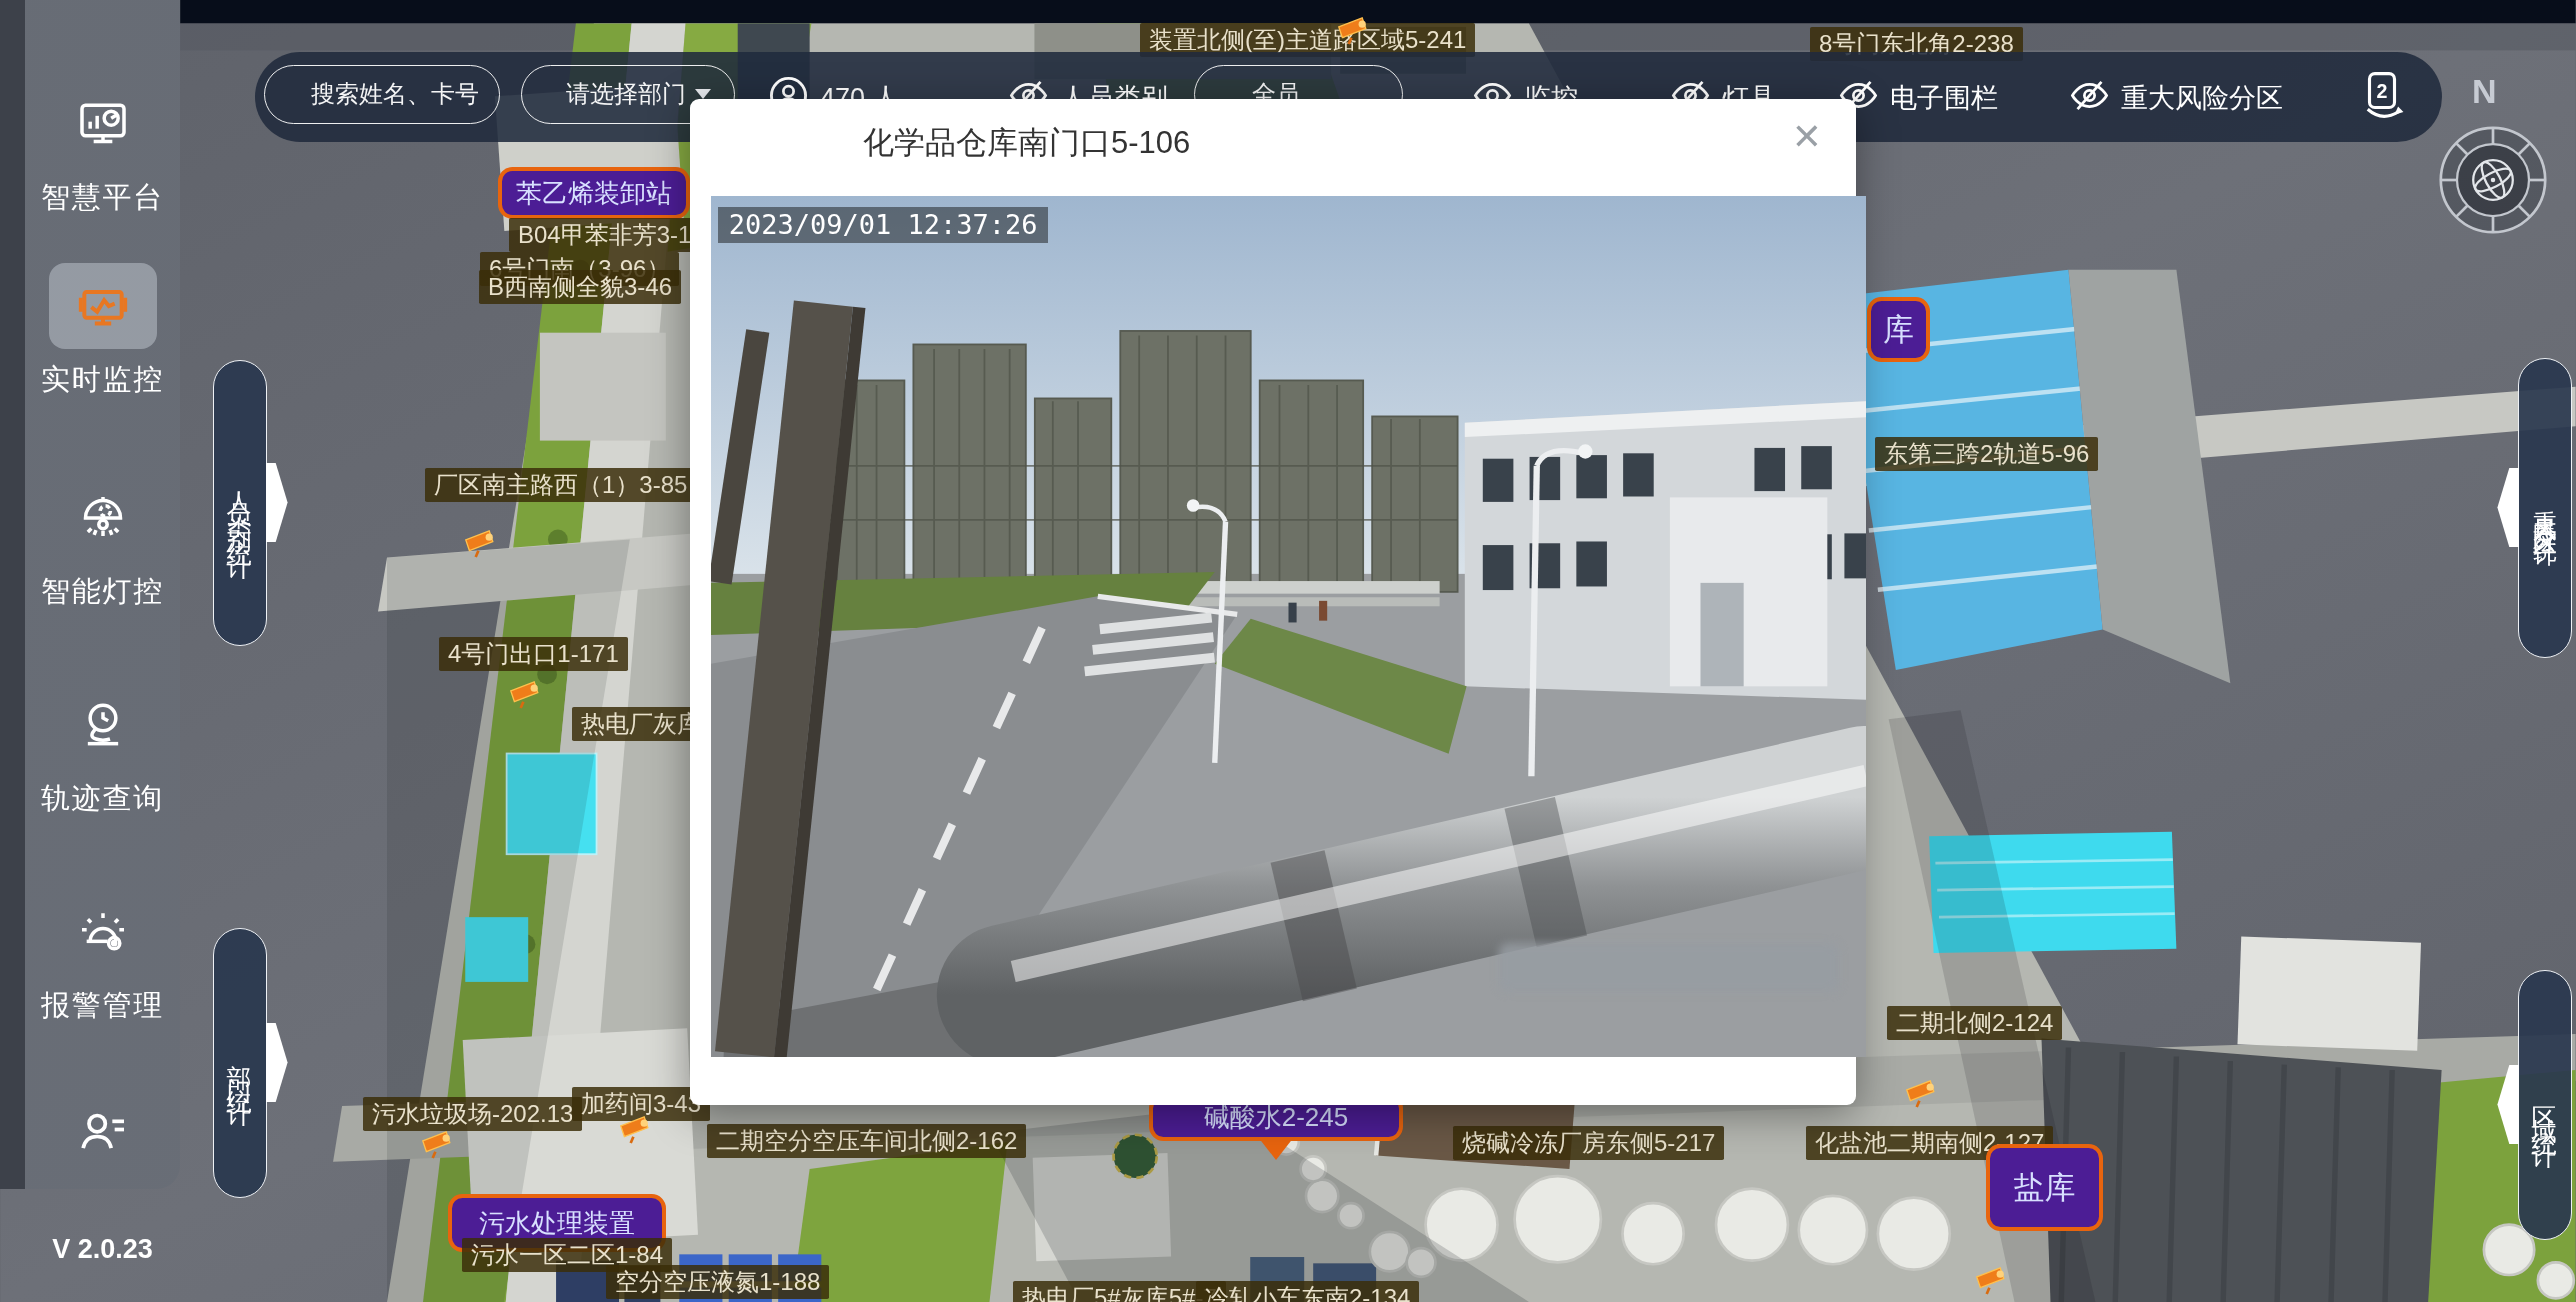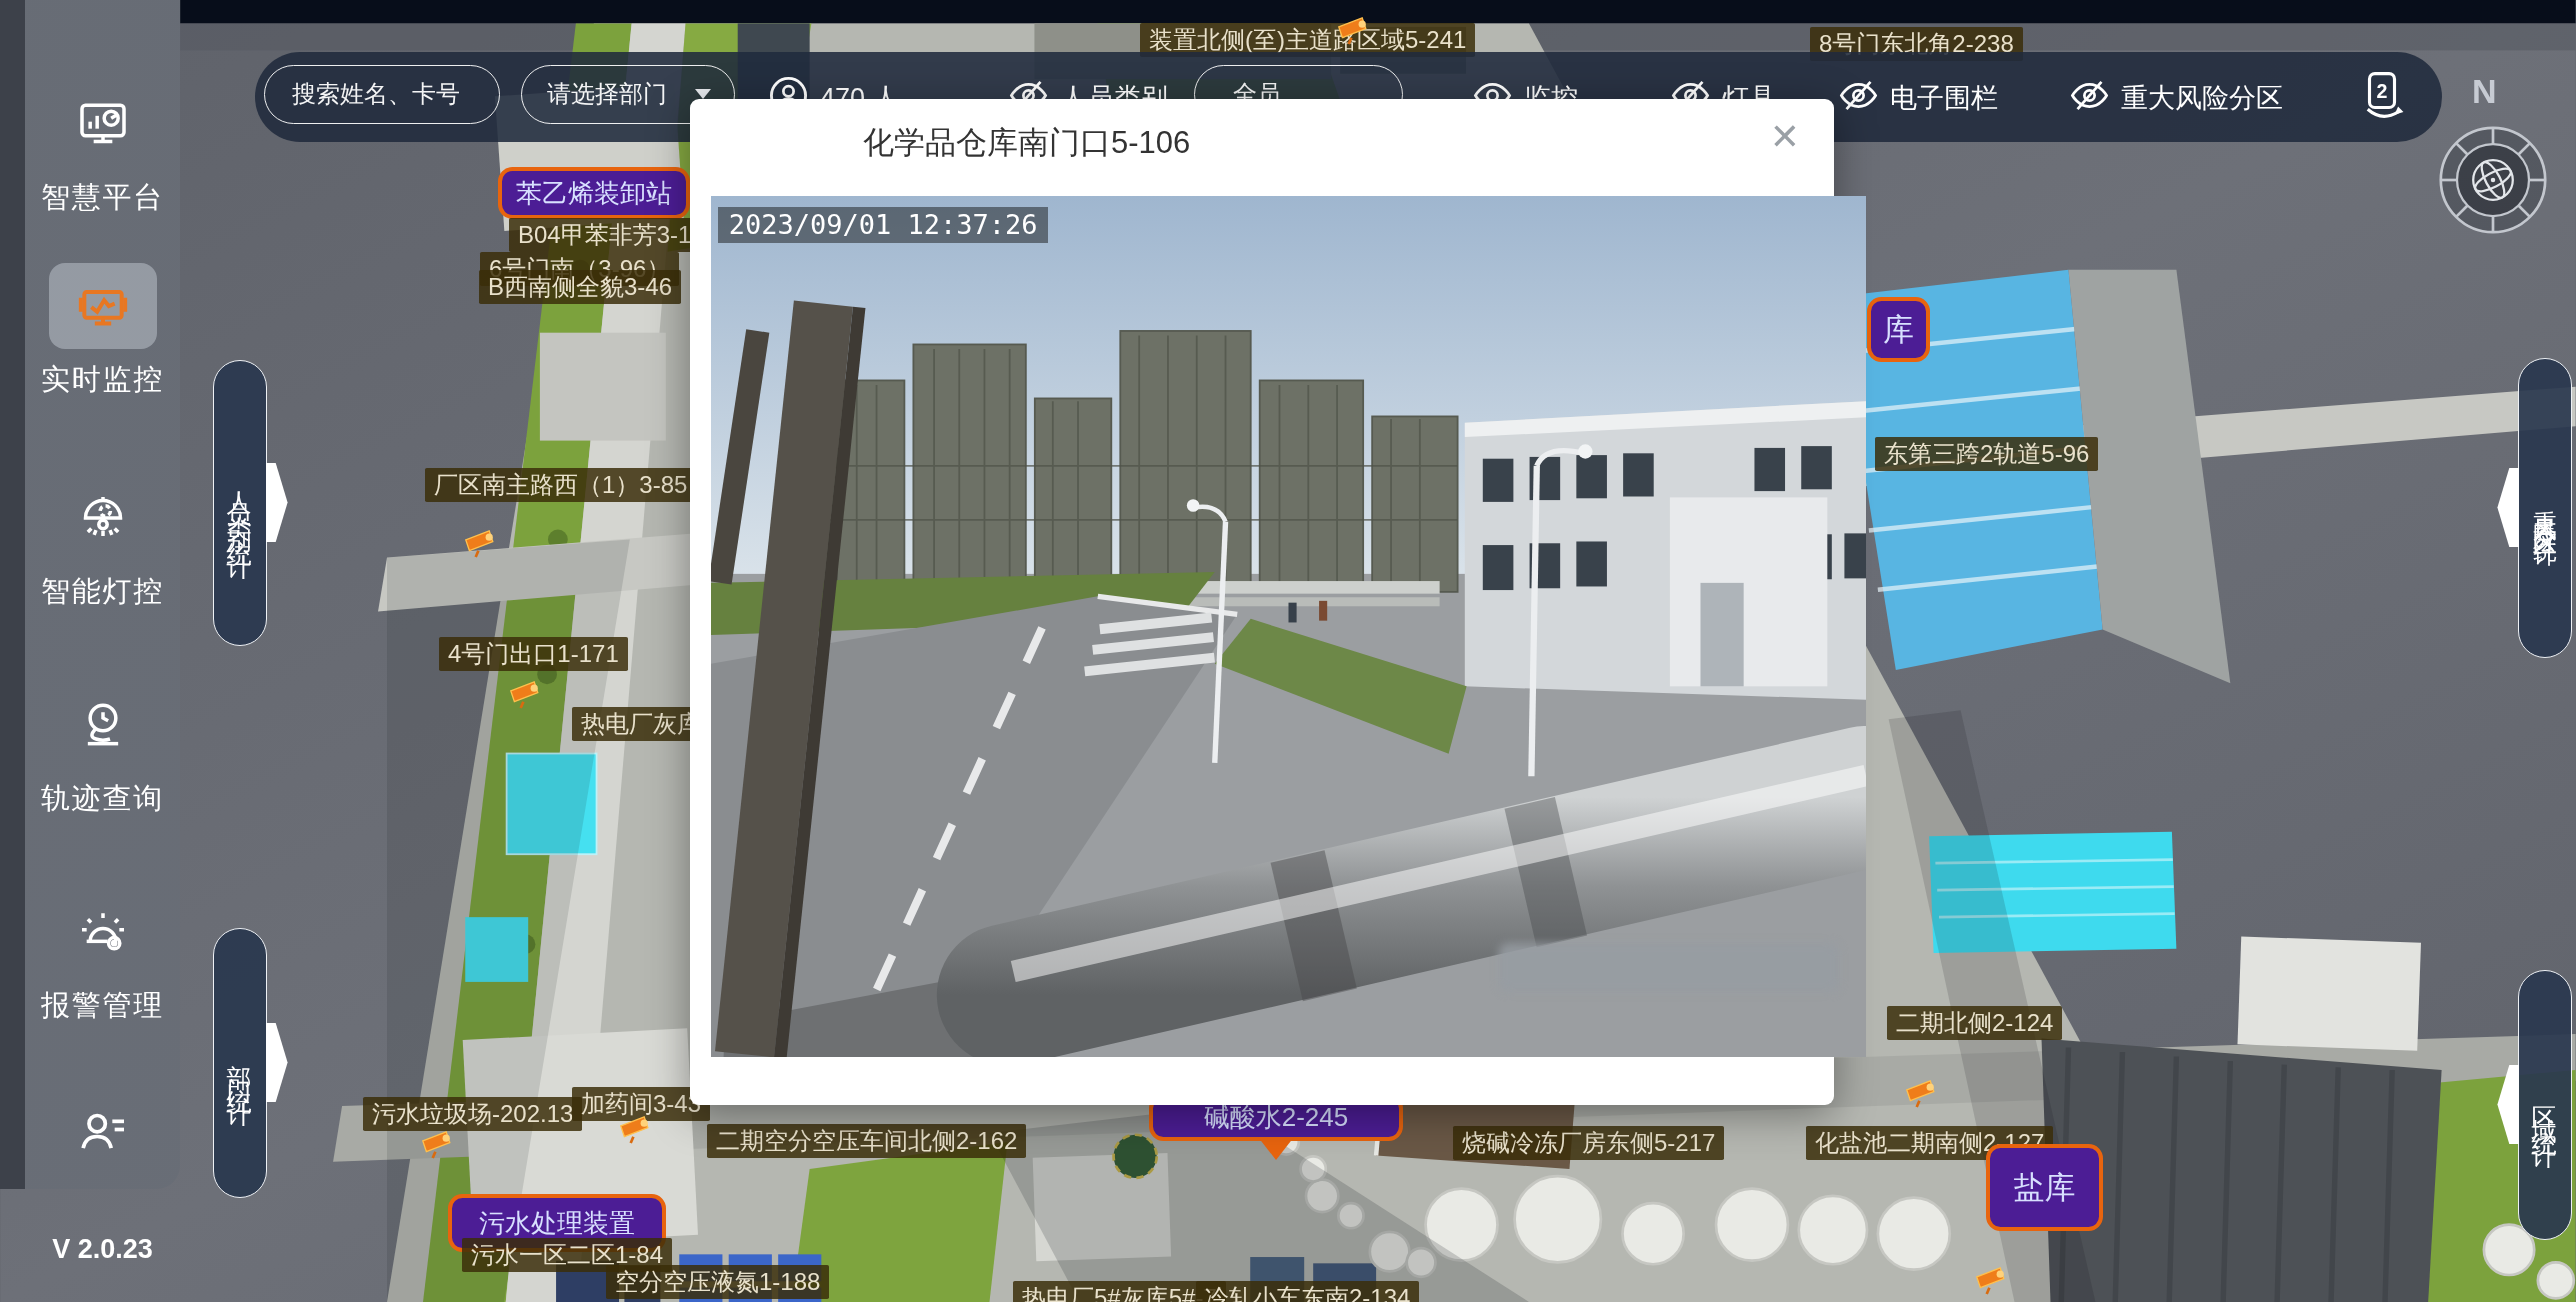--- a/index.html
+++ b/index.html
@@ -13,39 +13,39 @@
   .maplbl.navy{background:#4c1d95;border:4.5px solid #e8640e;border-radius:14.4px;color:#d8e0ff;
                display:flex;align-items:center;justify-content:center;font-size:26px;box-sizing:border-box;}
   .maplbl.navy.pointer::after{content:"";position:absolute;left:50%;top:100%;transform:translateX(-50%);
                border:18px solid transparent;border-top:23.4px solid #e8640e;}
   .cam-ico{position:absolute;z-index:2;width:36px;height:29px;}
   
   .toolbar{position:absolute;left:255px;top:52px;width:2187px;height:90px;z-index:3;
            background:rgba(32,42,60,.88);border-radius:45px;color:#fff;}
   .pill{position:absolute;top:12.6px;height:59px;border:1.8px solid rgba(255,255,255,.92);border-radius:31.5px;
         display:flex;align-items:center;font-size:24px;color:#fff;box-sizing:border-box;}
-  .pill .ph{opacity:.95;}
+  .pill .ph{opacity:.95;margin-left:19px;}
   .chev{width:0;height:0;border-left:8px solid transparent;border-right:8px solid transparent;
         border-top:10px solid #e7eaee;margin-left:auto;margin-right:23.4px;}
   .tb-ico{position:absolute;top:23.4px;width:41px;height:41px;}
   .tb-txt{position:absolute;top:28px;font-size:27px;color:#fff;white-space:nowrap;}
   
   .north{position:absolute;left:2472px;top:72px;z-index:3;font-size:34px;font-weight:bold;color:#c7cbd3;}
   .compass{position:absolute;left:2430px;top:117px;z-index:3;}
   
   .vtab{position:absolute;width:54px;z-index:4;background:rgba(41,55,78,.92);border:1.8px solid #eef1f5;
         border-radius:29px;display:flex;align-items:center;justify-content:center;color:#fff;box-sizing:border-box;}
   .vtxt{writing-mode:vertical-rl;text-orientation:upright;font-size:25px;letter-spacing:12.6px;margin-top:12.6px;}
   .vtab.tight .vtxt{font-size:23.4px;letter-spacing:4.5px;margin-top:4.5px;}
   .arrow{position:absolute;width:21.6px;height:79px;background:#fff;top:50%;margin-top:-40px;}
   .arrow.r{right:-21.6px;clip-path:polygon(0 0,45% 0,100% 50%,45% 100%,0 100%);}
   .arrow.l{left:-21.6px;clip-path:polygon(100% 0,55% 0,0 50%,55% 100%,100% 100%);}
   
   .modal{position:absolute;left:690px;top:99px;width:1144px;height:1006px;z-index:5;background:#fff;
-         border-radius:9px;box-shadow:0 9px 41px rgba(0,0,0,.38);}
+         border-radius:9px;box-shadow:0 9px 41px rgba(0,0,0,.38);padding-left:22px;}
   .modal-title{position:absolute;left:173px;top:23.4px;font-size:31px;color:#333;}
   .modal-close{position:absolute;right:34px;top:20px;font-size:36px;color:#9aa0a6;cursor:pointer;line-height:1;}
   .cam{position:absolute;left:20.7px;top:97px;width:1155px;height:861px;overflow:hidden;background:#0f766e;}
   .tstamp{position:absolute;left:7.2px;top:10.8px;background:rgba(35,38,40,.55);color:#fff;
           font-family:"DejaVu Sans Mono",monospace;font-size:27px;padding:2.7px 10.8px;}
   .wmark{position:absolute;left:788px;top:747px;width:340px;height:49px;background:rgba(150,156,162,.85);
          filter:blur(4.5px);border-radius:9px;}
   
   .sidebar{position:absolute;left:0;top:0;width:180px;height:1189px;z-index:6;
            background:linear-gradient(90deg,#3d414a 0px,#3d414a 25px,rgba(104,109,118,.92) 25px);

